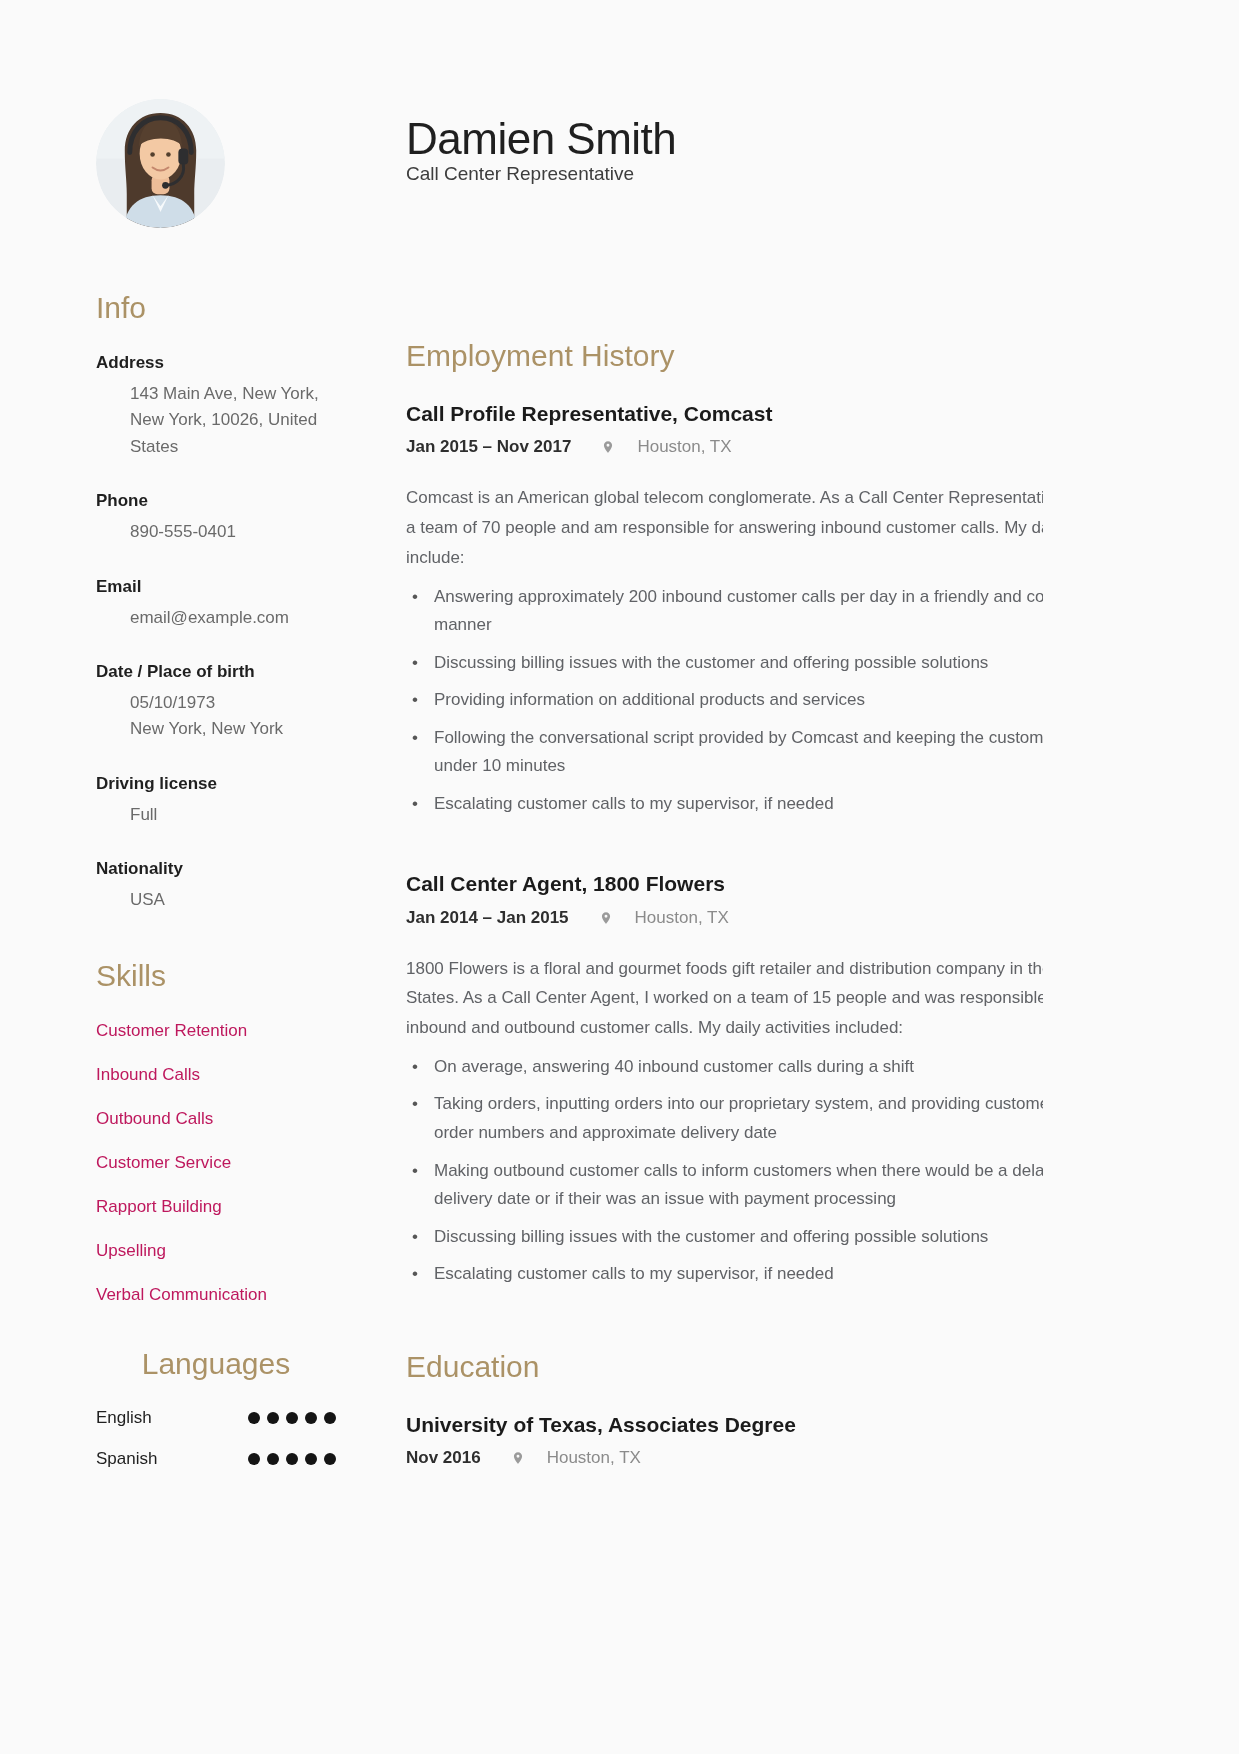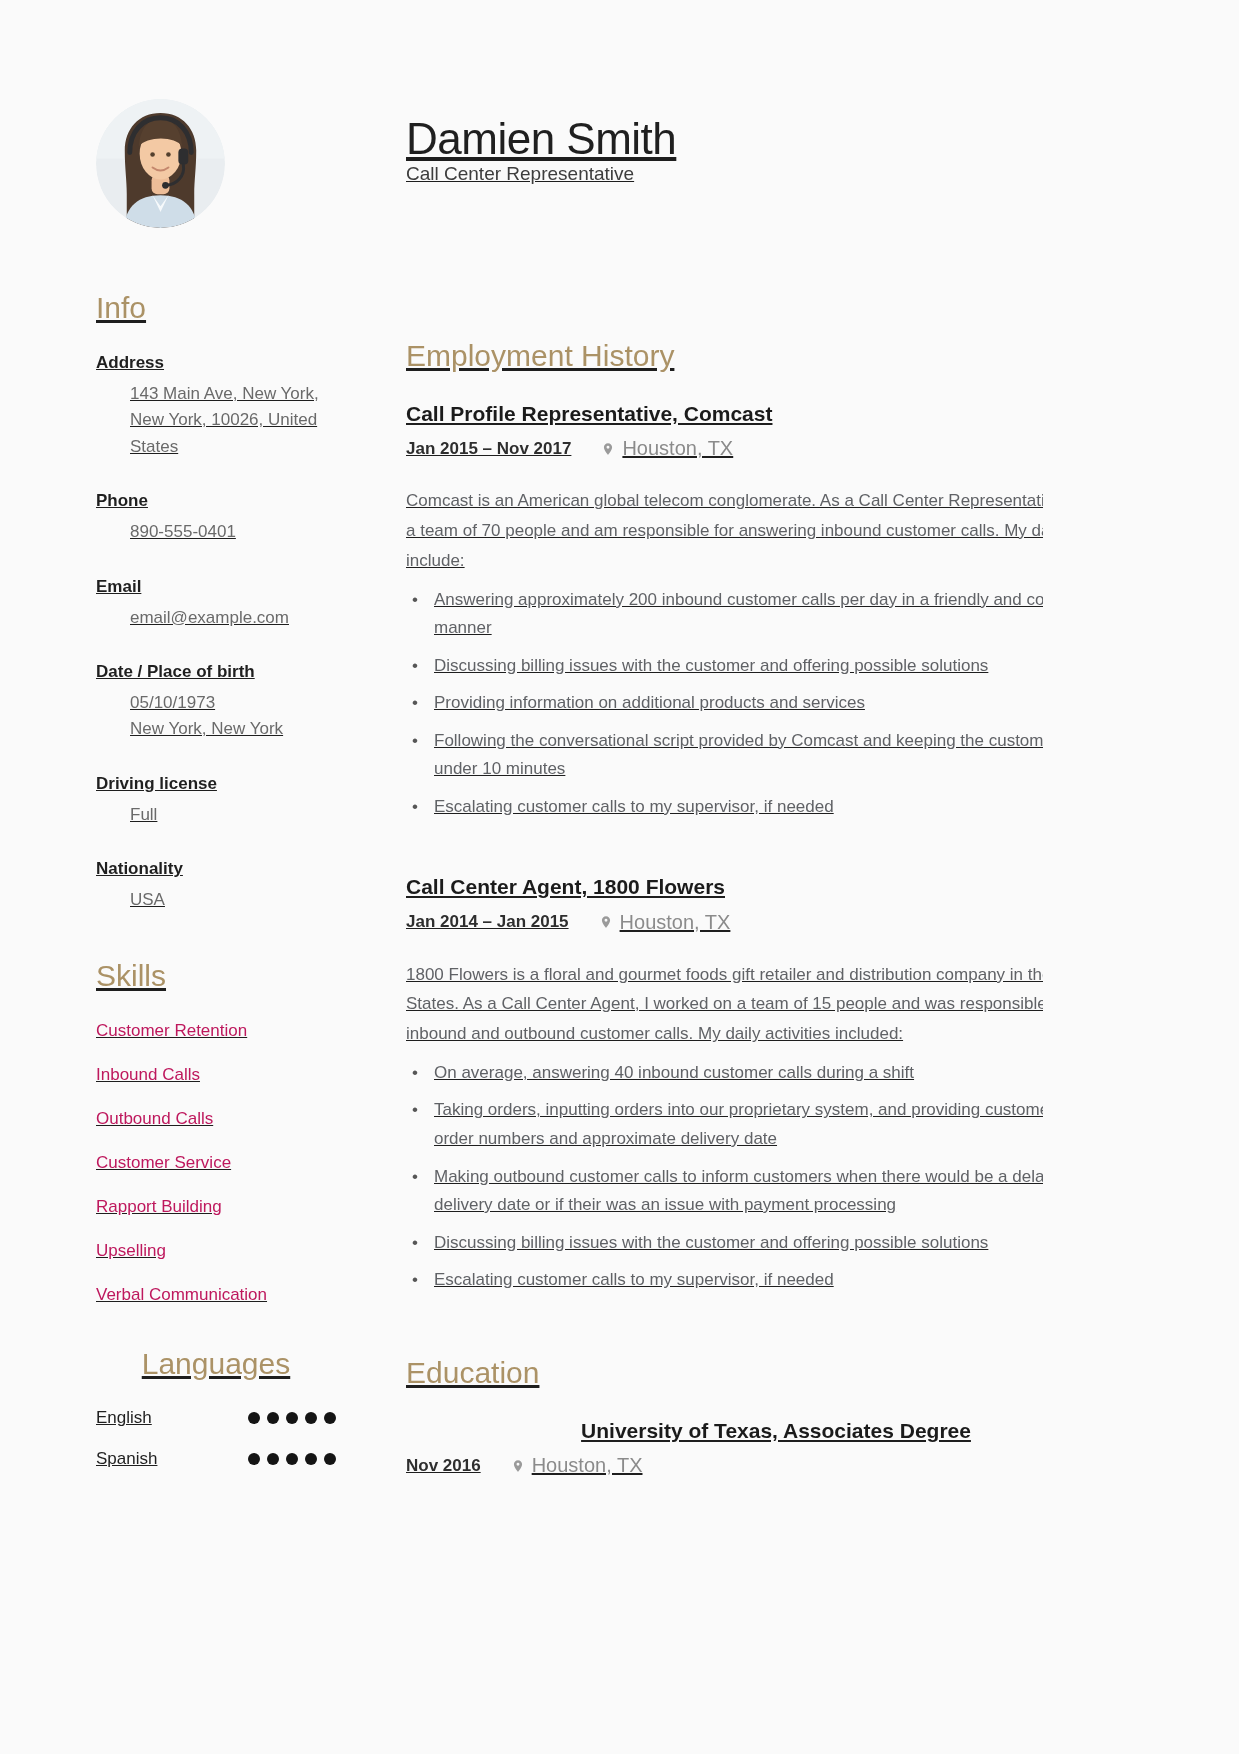--- a/index.html
+++ b/index.html
@@ -5,21 +5,20 @@
   * { margin:0; padding:0; box-sizing:border-box; }
   html,body { background:#fafafa; }
   body { font-family:"Liberation Sans", sans-serif; }
   .page {
     position:relative;
     width:1043px; height:1754px;
     background:#fafafa;
     padding:99px 0 8px 96px;
     overflow:hidden;
     color:#1e1e1e;
-    text-decoration:underline;
   }
   .row { display:flex; }
   .col-side { width:240px; flex:none; }
   .col-main { width:740px; flex:none; margin-left:70px; }
 
   
   .avatar {
     width:129px; height:129px; border-radius:50%;
     overflow:hidden; display:block;
   }
@@ -51,34 +50,34 @@
   .dots .dot { width:12px; height:12px; border-radius:50%; background:#141414; display:block; }
 
   
   .profile-text, .job-summary { font-size:17px; color:#606266; line-height:1.75; }
   .main-section { margin-top:48px; }
   .job { margin-top:4px; }
   .job + .job { margin-top:52px; }
   .job-title { font-size:21px; font-weight:bold; color:#1b1b1b; line-height:1.3; }
   .meta { display:flex; align-items:center; margin-top:10px; }
   .meta .dates { font-size:17px; font-weight:bold; color:#2e2e2e; }
-  .meta .loc { display:flex; align-items:center; margin-left:30px; font-size:20px; color:#8b8b8b; }
+  .meta .loc { display:flex; align-items:center; margin-left:30px; font-size:17px; color:#8b8b8b;gap:15px; }
   .meta .loc svg { margin-right:7px; display:block; }
   .job-summary { margin-top:26px; }
   ul.bullets { list-style:none; margin-top:10px; }
   ul.bullets li {
     position:relative; padding-left:28px;
     font-size:17px; color:#606266; line-height:1.68;
     margin-bottom:9px;
   }
   ul.bullets li::before {
     content:"\2022"; position:absolute; left:6px; top:0;
     color:#565656; font-size:17px;
   }
-  .edu-item { margin-top:0;text-align:center; }
+  .edu-item { margin-top:0; }
 </style>
 </head>
 <body>
 
 <div class="page">
 
   <div class="row">
     <div class="col-side">
       <span class="avatar">
         <svg width="129" height="129" viewBox="0 0 130 130">

